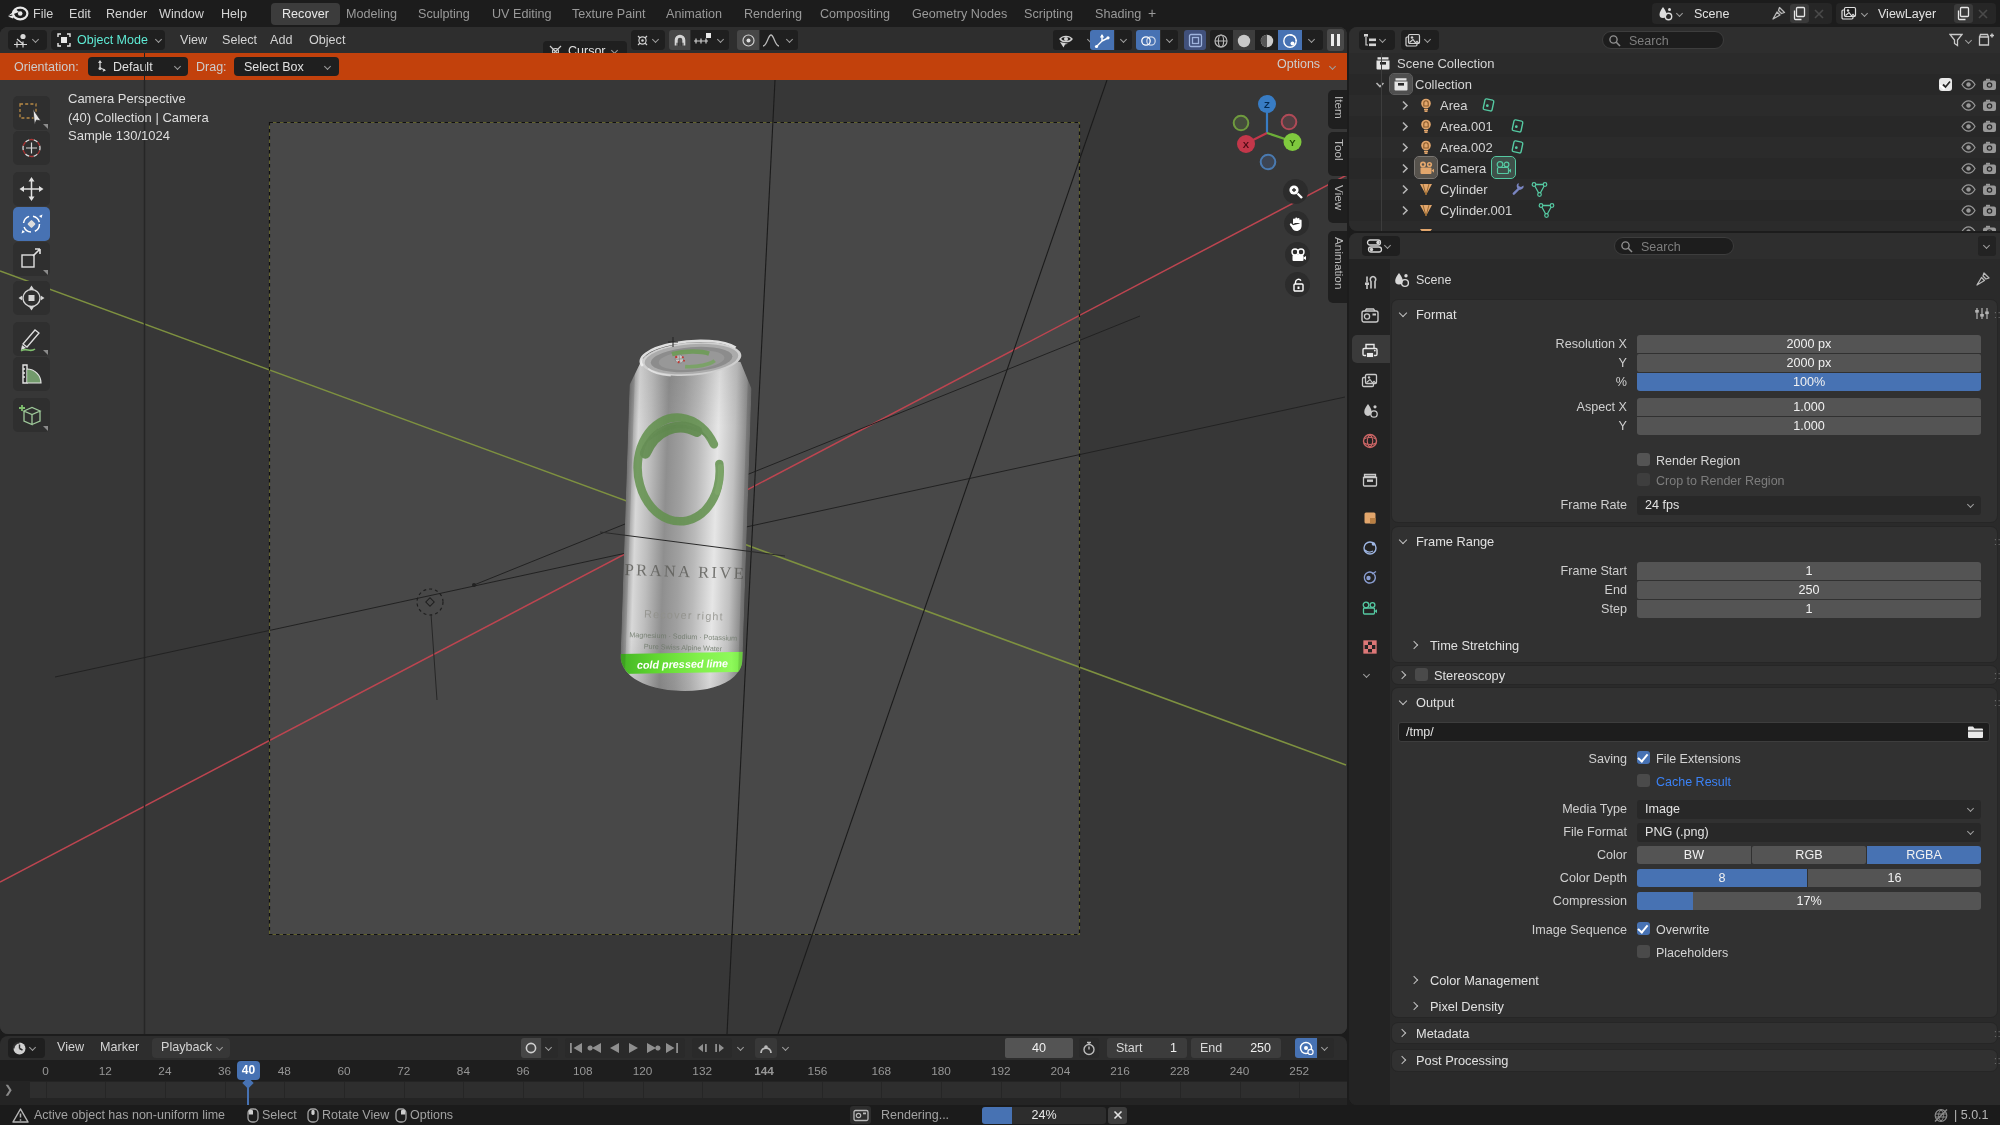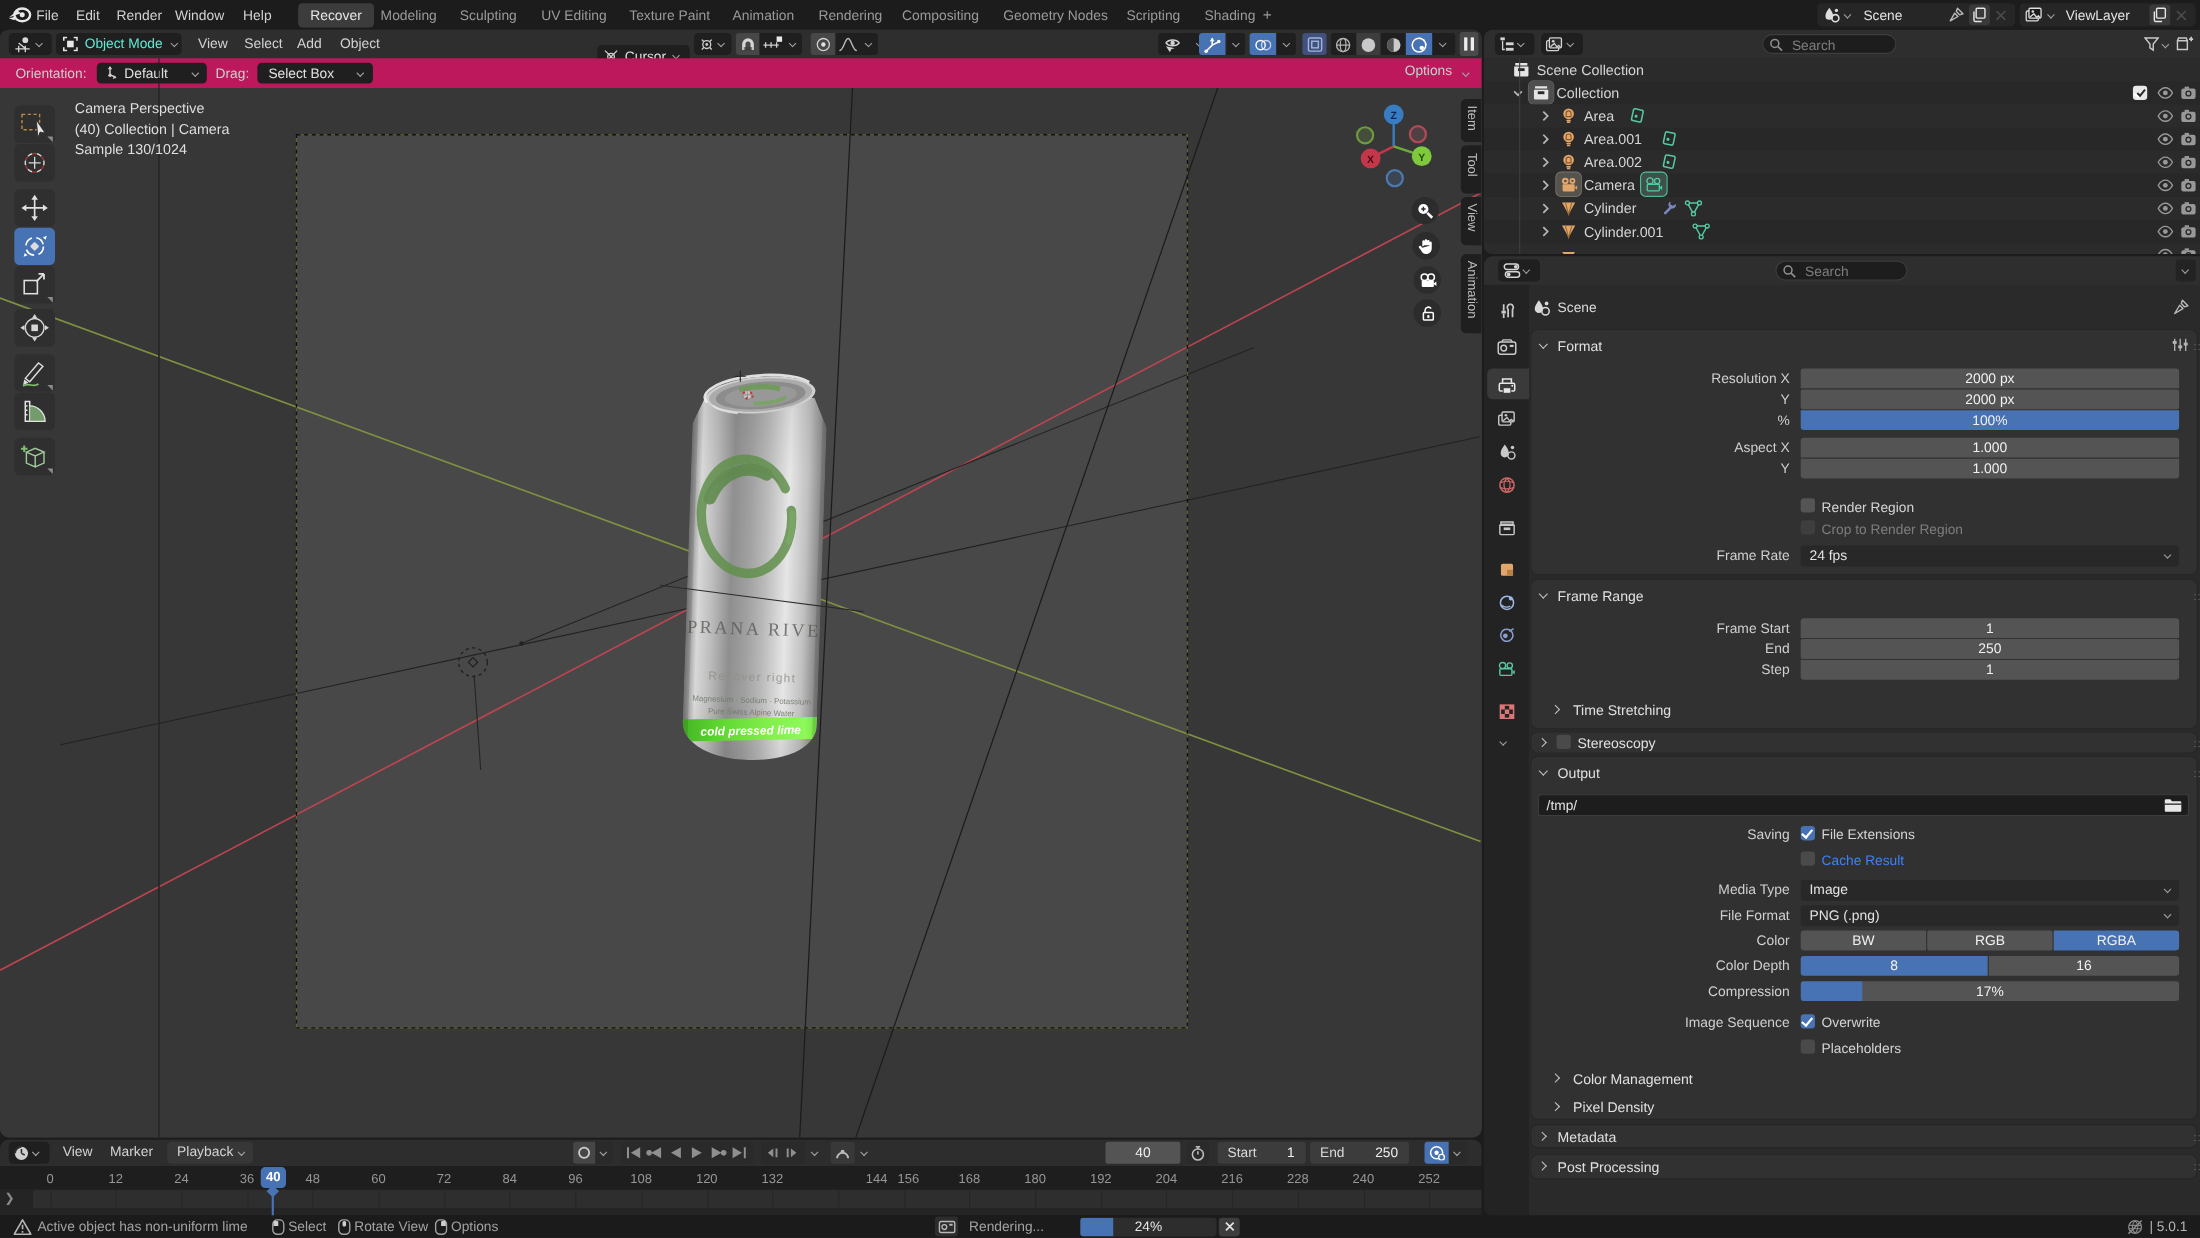--- a/index.html
+++ b/index.html
@@ -218,21 +218,21 @@
     </svg>
     <div class="a" style="left:1303px;top:3px;width:18px;height:20px;background:#1f1f1f;border-radius:0 3px 3px 0;">
           <span class="chev a" style="right:5px;top:6px;"></span>
         </div>
     <div class="a" style="left:1327px;top:2px;width:17px;height:22px;background:#4a4a4a;border-radius:3px;">
       <div class="a" style="left:4px;top:5px;width:3px;height:12px;background:#ededed;"></div>
       <div class="a" style="left:10px;top:5px;width:3px;height:12px;background:#ededed;"></div>
     </div>
   </div>
 
-  <div class="a" style="left:0;top:26px;width:1347px;height:27px;background:#be185d;">
+  <div class="a" style="left:0;top:26px;width:1347px;height:27px;background:#c2410c;">
     <span class="a" style="left:14px;top:7px;color:#cdcdcd;">Orientation:</span>
     <div class="dd a" style="left:88px;top:4px;width:100px;height:19px;padding-left:5px;background:#1f1f1f;">
       <svg width="14" height="14" viewBox="0 0 14 14">
         <path d="M7,1 v7 M7,8 l5,2" stroke="#cfcfcf" stroke-width="1.3" fill="none"></path>
         <path d="M7,0 l2,3 h-4 Z" fill="#cfcfcf"></path>
             <path d="M13,10.6 l-3.4,1.2 1,-3 Z" fill="#cfcfcf"></path>
         <circle cx="7" cy="8.4" r="1.5" fill="#cfcfcf"></circle>
       </svg>
       <span style="margin-left:6px;color:#e0e0e0;">Default</span>
       <span class="chev a" style="right:6px;top:6px;"></span>
@@ -567,22 +567,22 @@
         <span class="a" style="left:150.89999999999998px;top:4px;width:28px;text-align:center;">24</span>
         <span class="a" style="left:210.6px;top:4px;width:28px;text-align:center;">36</span>
         <span class="a" style="left:270.29999999999995px;top:4px;width:28px;text-align:center;">48</span>
         <span class="a" style="left:330px;top:4px;width:28px;text-align:center;">60</span>
         <span class="a" style="left:389.7px;top:4px;width:28px;text-align:center;">72</span>
         <span class="a" style="left:449.4px;top:4px;width:28px;text-align:center;">84</span>
         <span class="a" style="left:509.0999999999999px;top:4px;width:28px;text-align:center;">96</span>
         <span class="a" style="left:568.8px;top:4px;width:28px;text-align:center;">108</span>
         <span class="a" style="left:628.5px;top:4px;width:28px;text-align:center;">120</span>
         <span class="a" style="left:688.1999999999999px;top:4px;width:28px;text-align:center;">132</span>
-        <span class="a" style="left:783px;top:4px;width:28px;text-align:center;">144</span>
-        <span class="a" style="left:807.5999999999999px;top:4px;width:28px;text-align:right;">156</span>
+        <span class="a" style="left:750px;top:4px;width:28px;text-align:center;font-weight:bold;">144</span>
+        <span class="a" style="left:807.5999999999999px;top:4px;width:28px;text-align:left;">156</span>
         <span class="a" style="left:867.3px;top:4px;width:28px;text-align:center;">168</span>
         <span class="a" style="left:926.9999999999999px;top:4px;width:28px;text-align:center;">180</span>
         <span class="a" style="left:986.6999999999999px;top:4px;width:28px;text-align:center;">192</span>
         <span class="a" style="left:1046.4px;top:4px;width:28px;text-align:center;">204</span>
         <span class="a" style="left:1106.1px;top:4px;width:28px;text-align:center;">216</span>
         <span class="a" style="left:1165.8px;top:4px;width:28px;text-align:center;">228</span>
         <span class="a" style="left:1225.5px;top:4px;width:28px;text-align:center;">240</span>
         <span class="a" style="left:1285.1999999999998px;top:4px;width:28px;text-align:center;">252</span>
       </div>
 

